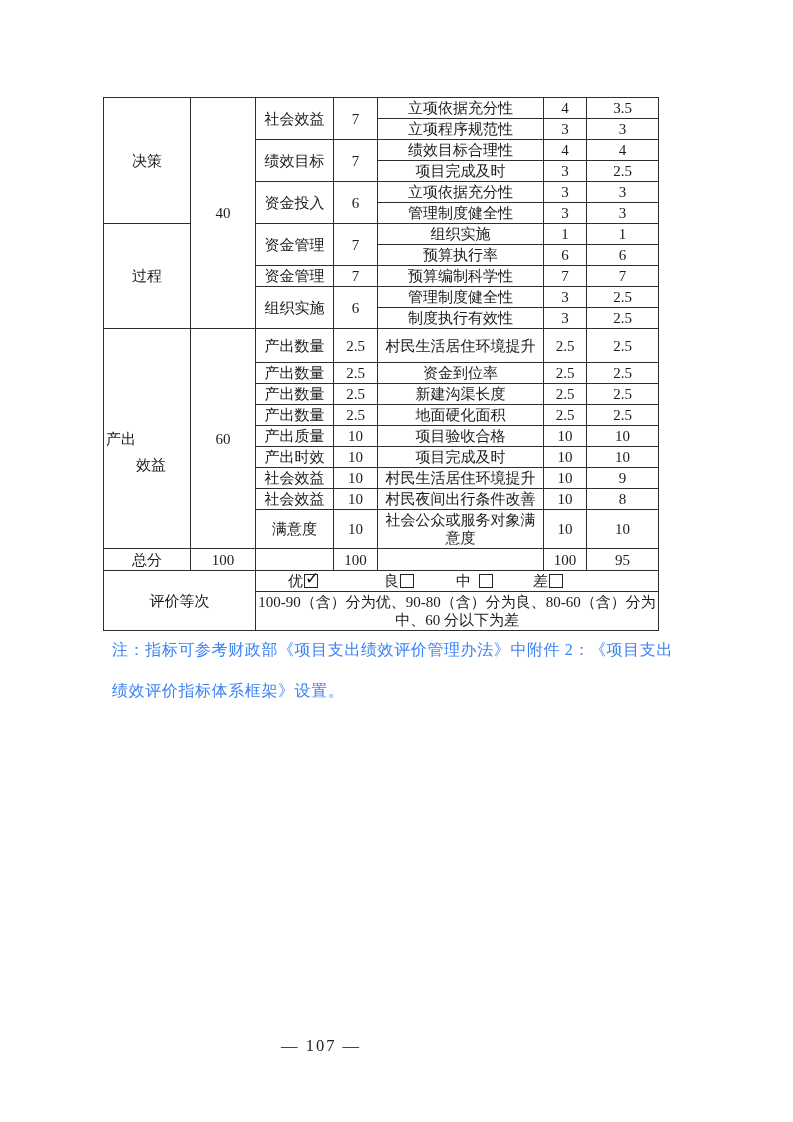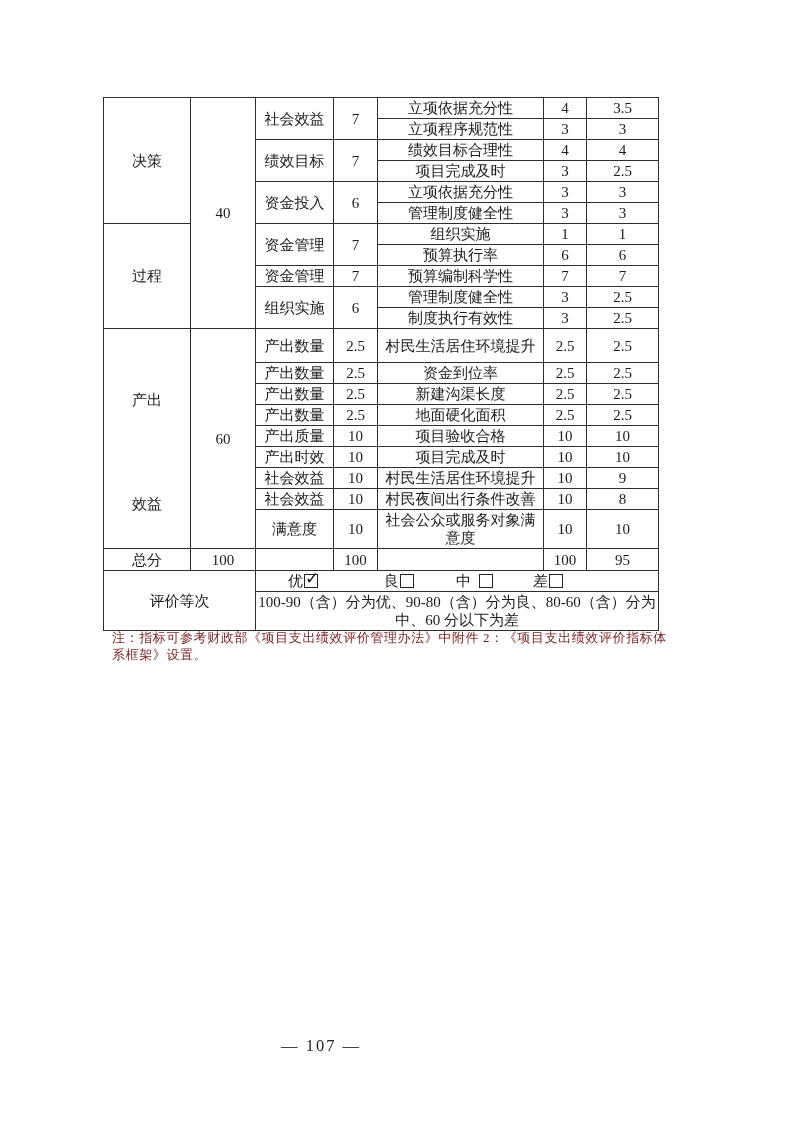--- a/index.html
+++ b/index.html
@@ -32,21 +32,21 @@
   tr.h34{height:34px}
   tr.h20{height:20px}
   tr.h33{height:33px}
   tr.h22{height:22px}
   tr.h37{height:37px}
   td.nbb{border-bottom:none}
   td.nbt{border-top:none}
   td.al{text-align:left;padding-left:7px}
   td.tight{padding-left:2px;padding-right:2px}
   td.splitcell{padding:0}
-  .l1split{display:flex;flex-direction:column;width:100%;}
+  .l1split{display:flex;flex-direction:row;width:100%;align-items:flex-end;}
   .l1split .seg-top{height:130px;display:flex;align-items:center;justify-content:center}
   .l1split .seg-bottom{height:77px;display:flex;align-items:center;justify-content:center}
   td.wrapcell{line-height:16px;padding:1px 6px}
   td.gradeopts-cell{padding:0}
   .grade-opts{display:flex;align-items:center;height:100%;padding-left:30px}
   .gopt{display:flex;align-items:center}
   .gopt .glabel{font-size:15px}
   .cbbox{
     width:12px;height:12px;flex:none;
     border:1px solid #222;
@@ -59,22 +59,22 @@
     font-size:17px;font-weight:bold;color:#111;
     font-family:"DejaVu Sans","Liberation Sans",sans-serif;
   }
   .g2{margin-left:66px}
   .g3{margin-left:42px}
   .g3 .cbbox{margin-left:8px}
   .g4{margin-left:40px}
   td.gradetext{text-align:left;padding:2px 6px;line-height:17px;vertical-align:top}
   .note{
     position:absolute;left:112px;top:629px;width:567px;
-    font-size:13px;line-height:17px;letter-spacing:0.6px;
-    text-align:left;color:#7f1d1d;
+    font-size:16px;line-height:41px;letter-spacing:0.6px;
+    text-align:left;color:#3b82f6;
   }
   .pageno{
     position:absolute;left:0;top:1036px;width:642px;
     text-align:center;font-size:16.5px;letter-spacing:2px;color:#222;
   }
 </style>
 </head>
 <body>
 
 <div class="page">

